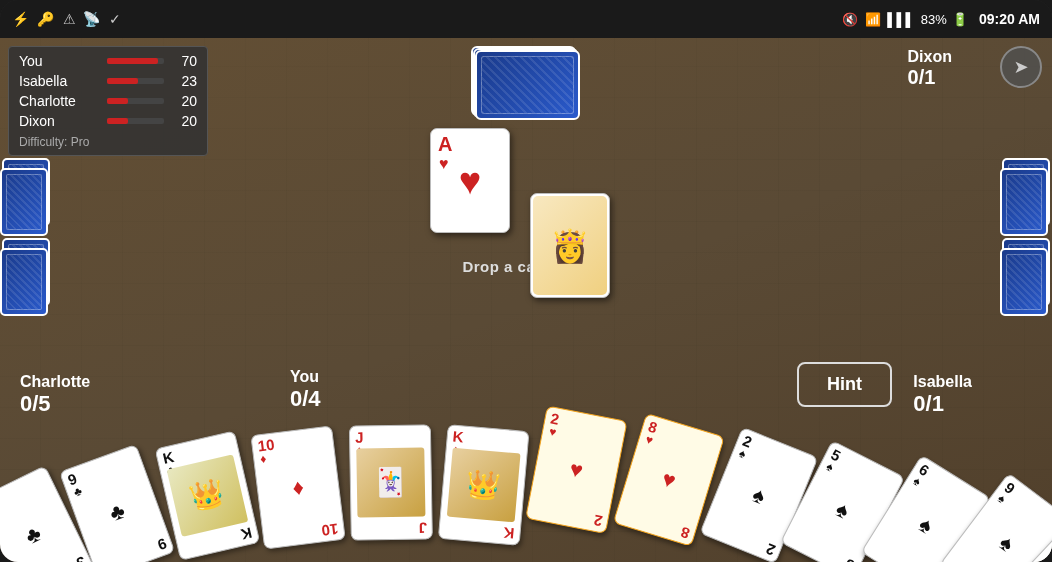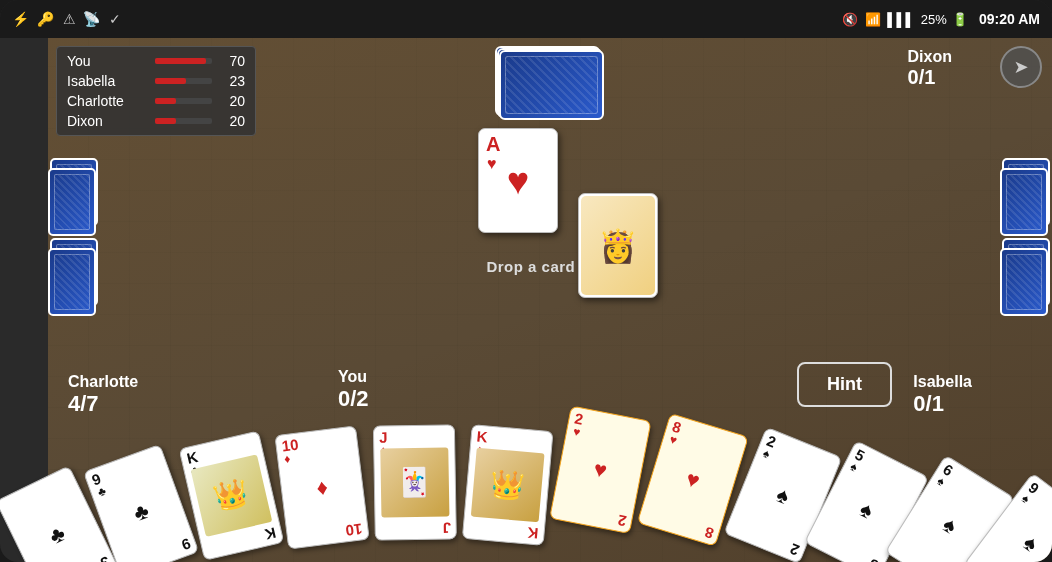--- a/index.html
+++ b/index.html
@@ -53,21 +53,20 @@
     .game-area {
       position: absolute;
       top: 38px;
       left: 0;
       right: 0;
       bottom: 0;
       background: #5a4a35;
       background-image:
         repeating-linear-gradient(90deg, transparent, transparent 40px, rgba(0,0,0,0.03) 40px, rgba(0,0,0,0.03) 41px),
         repeating-linear-gradient(0deg, transparent, transparent 30px, rgba(0,0,0,0.03) 30px, rgba(0,0,0,0.03) 31px);
-      margin-left: 48px;
     }
     
     .game-area::before {
       content: '';
       position: absolute;
       inset: 0;
       background:
         linear-gradient(160deg, rgba(120,90,50,0.3) 0%, transparent 50%),
         linear-gradient(340deg, rgba(60,40,20,0.3) 0%, transparent 50%);
       pointer-events: none;
@@ -390,21 +389,21 @@
       <span class="status-icon">⚡</span>
       <span class="status-icon">🔑</span>
       <span class="status-icon">⚠</span>
       <span class="status-icon">📡</span>
       <span class="status-icon">✓</span>
     </div>
     <div class="status-right">
       <span style="font-size:13px;">🔇</span>
       <span style="font-size:13px;">📶</span>
       <span style="font-size:13px;">▌▌▌</span>
-      <span style="font-size:13px;">25%</span>
+      <span style="font-size:13px;">83%</span>
       <span style="font-size:13px;">🔋</span>
       <span style="font-size:14px; font-weight:bold; margin-left:4px;">09:20 AM</span>
     </div>
   </div>
 
   <div class="game-area">
 
     <div class="score-panel">
       <div class="score-row">
         <span class="score-name">You</span>
@@ -427,20 +426,21 @@
         </div>
         <span class="score-value">20</span>
       </div>
       <div class="score-row">
         <span class="score-name">Dixon</span>
         <div class="score-bar-container">
           <div class="score-bar red" style="width:36%;"></div>
         </div>
         <span class="score-value">20</span>
       </div>
+      <div class="difficulty-label">Difficulty: Pro</div>
     </div>
 
     <div class="deck-top">
       <div class="card-back-stack">
         <div class="card-back-piece" style="top:0;left:0;">
             <div class="card-back-inner"></div>
           </div>
         <div class="card-back-piece" style="top:2px;left:2px;">
             <div class="card-back-inner"></div>
           </div>
@@ -454,31 +454,31 @@
       <div class="player-name">Dixon</div>
       <div class="player-tricks">0/1</div>
     </div>
 
     <div class="compass-btn">
       <span style="color:#ccc; font-size:18px;">➤</span>
     </div>
 
     <div class="player-score-bl">
       <div class="player-name">Charlotte</div>
-      <div class="player-tricks">4/7</div>
+      <div class="player-tricks">0/5</div>
     </div>
 
     <div class="player-score-br">
       <div class="player-name">Isabella</div>
       <div class="player-tricks">0/1</div>
     </div>
 
     <div class="player-score-you">
       <div class="player-name">You</div>
-      <div class="player-tricks">0/2</div>
+      <div class="player-tricks">0/4</div>
     </div>
 
     <div class="played-ace">
       <div class="r">A</div>
       <div class="s">♥</div>
       <div class="cs">♥</div>
     </div>
 
     <div class="played-queen">
       <div class="r">Q</div>

